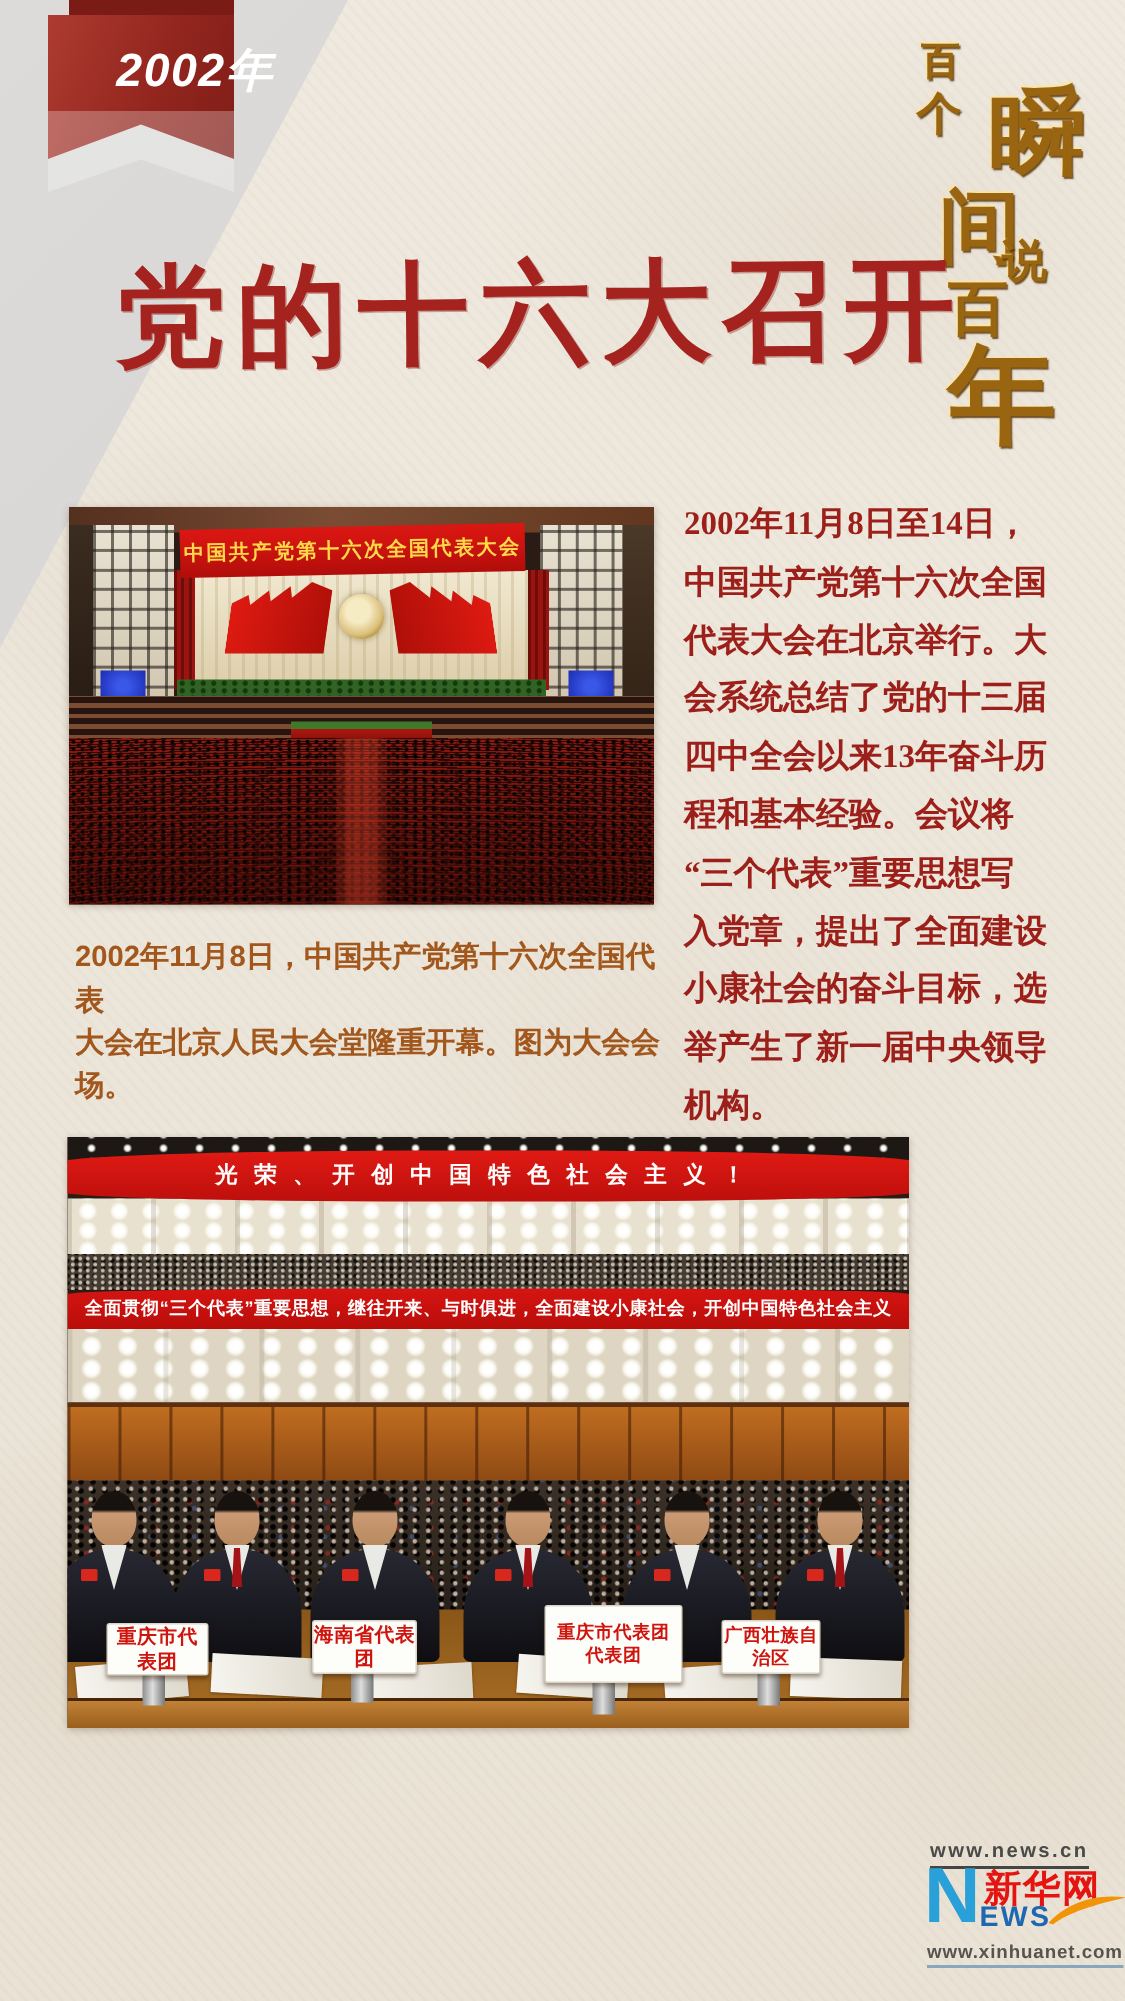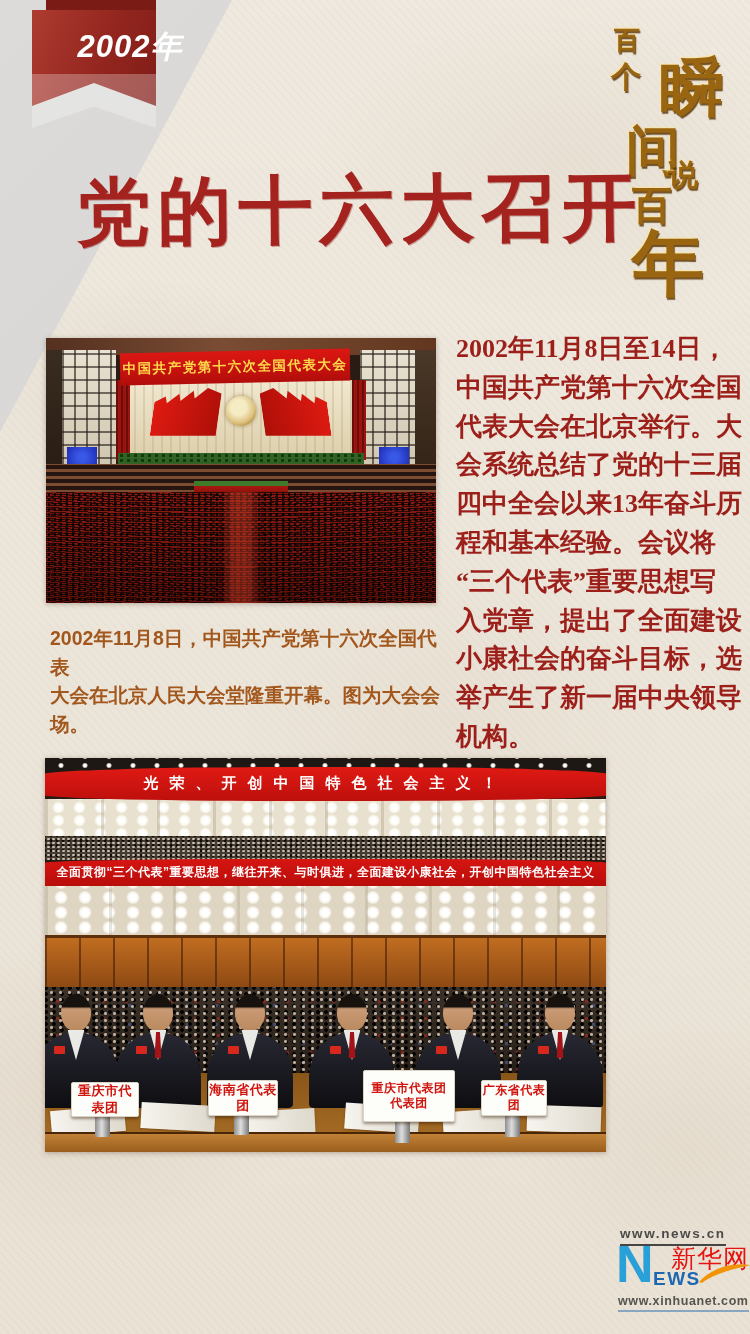--- a/index.html
+++ b/index.html
@@ -46,21 +46,21 @@
   .c7{left:632px;top:228px;font-size:72px;}
 
   
   .title{position:absolute;left:70px;top:166px;width:580px;text-align:center;
     font-family:"Liberation Serif",serif;font-weight:900;font-size:74px;line-height:1.2;
     color:#a5231e;letter-spacing:7px;transform:rotate(-.6deg);
     text-shadow:1px 1px 0 rgba(120,15,10,.35);}
 
   
   .article{position:absolute;left:456px;top:330px;width:294px;
-    font-family:"Liberation Serif",serif;font-weight:bold;font-size:26px;
+    font-family:"Liberation Serif",serif;font-weight:bold;font-size:22px;
     line-height:38.8px;color:#9c1f1a;white-space:pre-line;text-align:justify;}
 
   
   .caption{position:absolute;font-weight:bold;color:#a2571d;white-space:pre-line;}
   .caption1{left:50px;top:624px;width:402px;font-size:19.5px;line-height:28.5px;}
   .caption2{left:57px;top:1162px;width:580px;font-size:19.5px;line-height:33px;}
 
   
   .photo{position:absolute;overflow:hidden;box-shadow:0 1px 5px rgba(80,55,35,.35);
     background:#2a1c14;}
@@ -178,22 +178,22 @@
     display:flex;align-items:center;justify-content:center;text-align:center;
     font-size:13px;letter-spacing:.5px;z-index:5;white-space:pre-line;line-height:1.25;}
   .stand{width:15px;height:27px;z-index:4;
     background:linear-gradient(90deg,#8e8e8e,#dedede 45%,#777);}
 
   
   .newsurl{position:absolute;left:620px;top:1226px;font-size:13.5px;font-weight:bold;
     color:#4a4a48;letter-spacing:1.6px;border-bottom:2.5px solid #454543;padding-bottom:3px;}
   .logo-n{position:absolute;left:616px;top:1238px;font-size:52px;font-weight:900;
     color:#2aa0d8;line-height:1;font-family:"Liberation Sans",sans-serif;}
-  .logo-brand{position:absolute;left:656px;top:1242px;font-size:25px;font-weight:400;
-    color:#e51410;letter-spacing:1px;margin-left:15px;}
+  .logo-brand{position:absolute;left:656px;top:1242px;font-size:25px;font-weight:700;
+    color:#e51410;letter-spacing:1px;}
   .logo-ews{position:absolute;left:653px;top:1268px;font-size:19px;font-weight:900;
     color:#1e68b2;letter-spacing:1.5px;}
   .swoosh{position:absolute;left:698px;top:1260px;}
   .xinhuaurl{position:absolute;left:618px;top:1294px;font-size:12.5px;font-weight:bold;
     color:#55544f;letter-spacing:.6px;border-bottom:2px solid #88a6bd;padding-bottom:2px;}
 </style>
 </head>
 <body>
 
 <div id="canvas">
@@ -315,21 +315,21 @@
 
     <div class="stand" style="left:50px;top:352px"></div>
     <div class="stand" style="left:189px;top:350px"></div>
     <div class="stand" style="left:350px;top:358px"></div>
     <div class="stand" style="left:460px;top:352px"></div>
 
     <div class="plate" style="left:26px;top:324px;width:66px;height:33px">重庆市代表团</div>
     <div class="plate" style="left:163px;top:322px;width:68px;height:34px">海南省代表团</div>
     <div class="plate" style="left:318px;top:312px;width:90px;height:50px;font-size:12px">重庆市代表团
 代表团</div>
-    <div class="plate" style="left:436px;top:322px;width:64px;height:34px;font-size:12px">广东省代表团</div>
+    <div class="plate" style="left:436px;top:322px;width:64px;height:34px;font-size:12px">广西壮族自治区</div>
 
     <div class="p2-rail"></div>
   </div>
 
 
   <div class="newsurl">www.news.cn</div>
   <div class="logo-n">N</div>
   <div class="logo-brand">新华网</div>
   <div class="logo-ews">EWS</div>
   <svg class="swoosh" width="54" height="24" viewBox="0 0 54 24">

